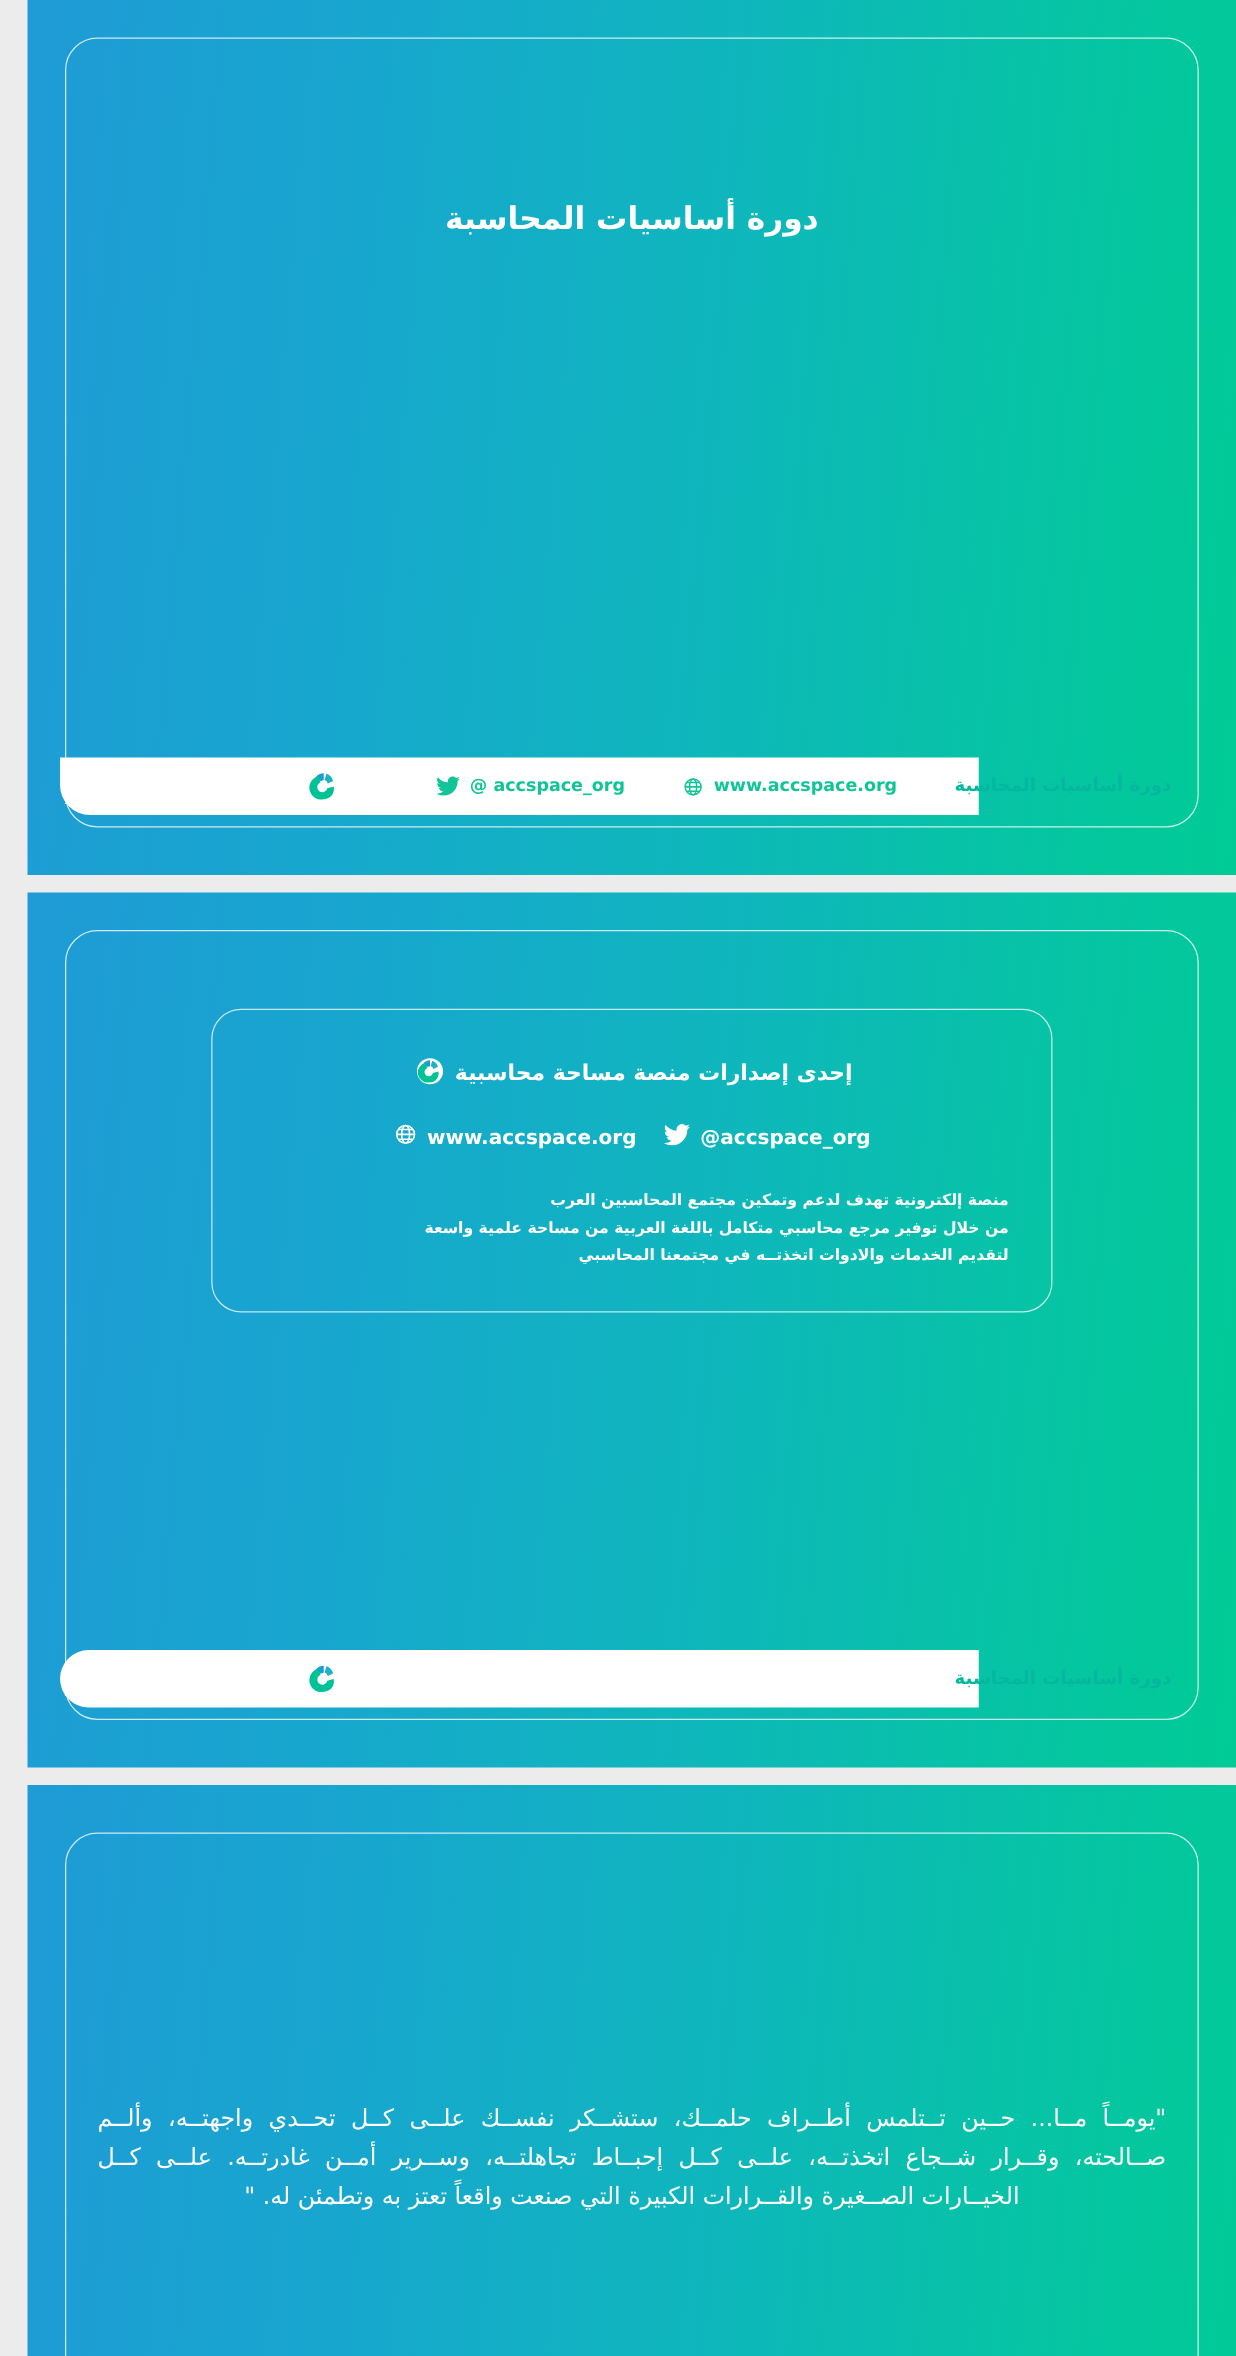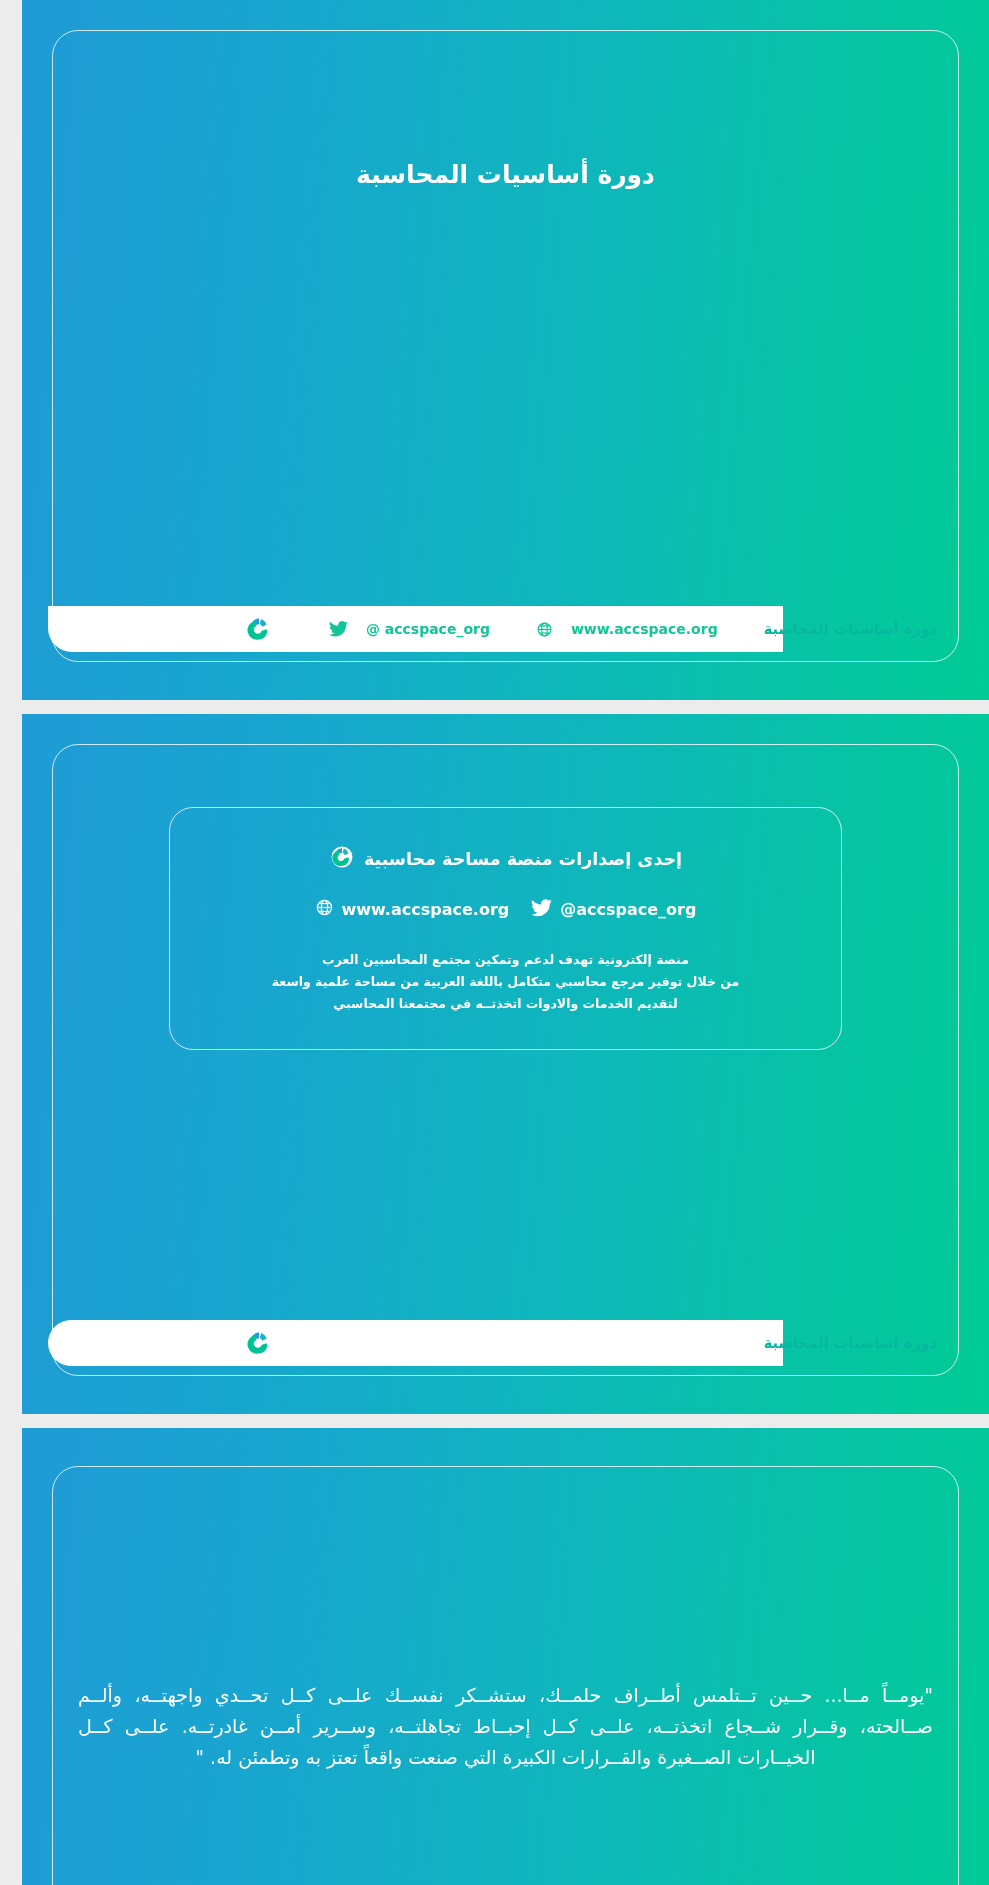--- a/index.html
+++ b/index.html
@@ -79,21 +79,21 @@
   }
   .footer-course{
     color:#06b79f;
     font-size:14.5px;
     font-weight:bold;
     white-space:nowrap;
   }
   .footer-link{
     display:flex;
     align-items:center;
-    gap:18px;
+    gap:8px;
     color:#12c597;
     font-size:14px;
     font-weight:bold;
     direction:ltr;
     white-space:nowrap;
   }
   .footer-link svg{display:block;}
 
   
   .brand{
@@ -120,21 +120,20 @@
   .logo-mark{width:26px;height:26px;flex:0 0 auto;}
 
   
   .about-card{
     position:absolute;
     left:116px;right:116px;
     top:62px;
     padding:38px 34px 34px;
     border:1.5px solid rgba(255,255,255,.75);
     border-radius:24px;
-    text-align:center;
     color:#ffffff;
     direction:rtl;
   }
   .about-head{
     display:flex;
     align-items:center;
     justify-content:center;
     gap:9px;
     font-size:17.5px;
     font-weight:bold;

